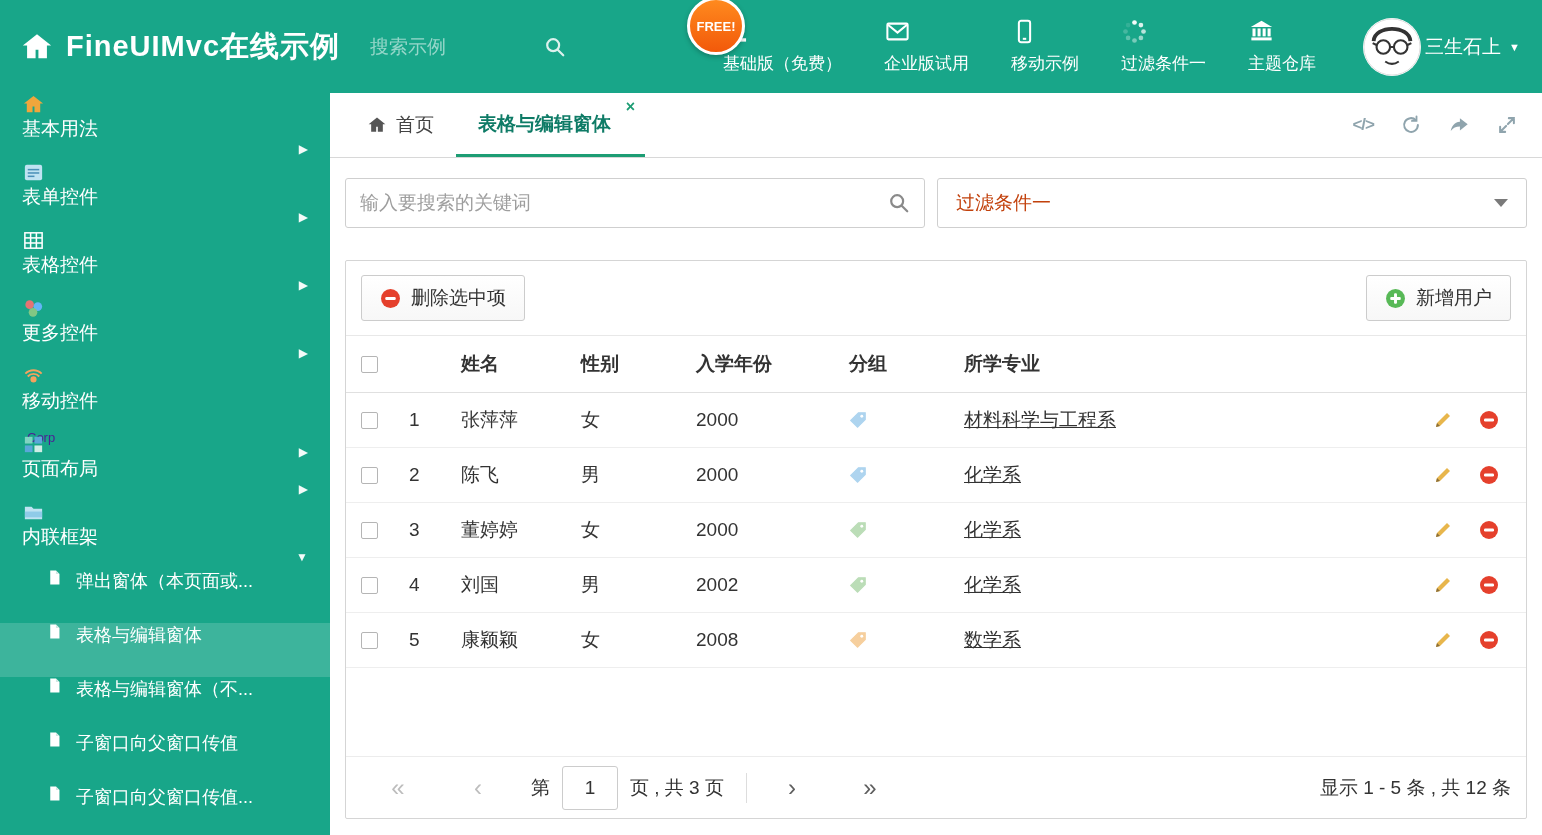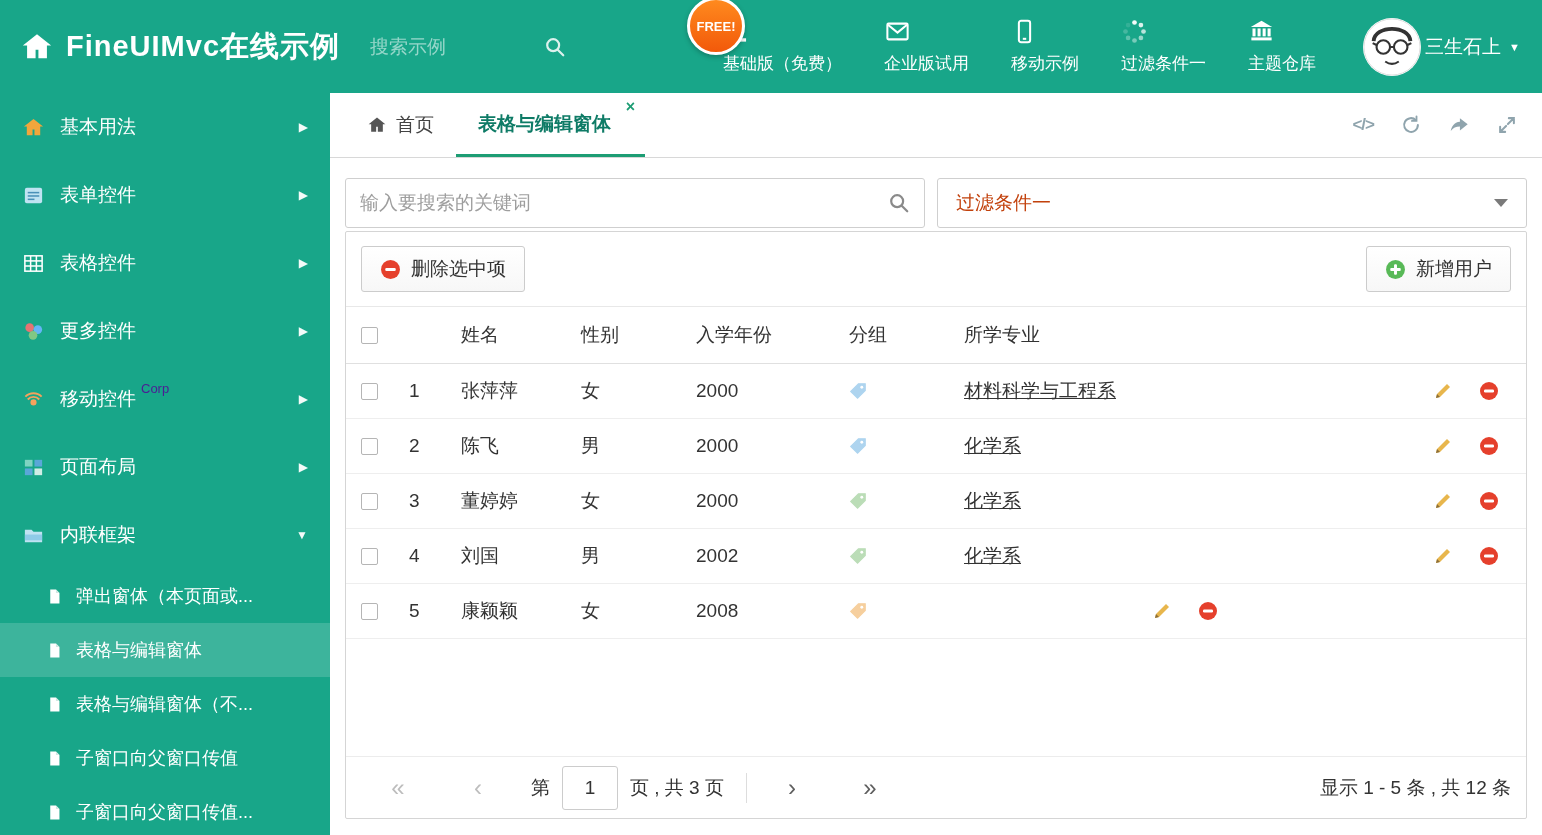--- a/index.html
+++ b/index.html
@@ -25,59 +25,59 @@
   .hdr-user { display:flex; align-items:center; margin-left:26px; margin-right:22px; cursor:pointer; }
   .avatar { width:58px; height:58px; border-radius:50%; overflow:hidden; background:#fff; flex-shrink:0; }
   .hdr-user .uname { font-size:19px; margin-left:4px; white-space:nowrap; }
   .hdr-user .ucaret { font-size:11px; margin-left:8px; }
 
   
   .body-row { flex:1; display:flex; min-height:0; }
 
   
   .sidebar { width:330px; background:#18A689; color:#fff; flex-shrink:0; overflow:hidden; }
-  .side-item { height:68px; display:flex; align-items:center; padding:0 22px; font-size:19px; cursor:pointer; }
+  .side-item { height:68px; display:flex; padding:0 22px; font-size:19px; cursor:pointer;flex-direction:column; }
   .side-item .sicon { width:23px; height:23px; margin-right:15px; flex-shrink:0; }
   .side-item .chev { margin-left:auto; font-size:12px; color:rgba(255,255,255,.95); }
   .corp-badge { color:#4c1d95; font-size:13px; margin-left:5px; align-self:flex-start; margin-top:16px; }
-  .sub-item { height:54px; display:flex; align-items:center; padding:0 16px 0 46px; font-size:18px; cursor:pointer; }
+  .sub-item { height:54px; display:flex; align-items:flex-start; padding:0 16px 0 46px; font-size:18px; cursor:pointer; }
   .sub-item .ficon { width:17px; height:17px; margin-right:13px; flex-shrink:0; }
   .sub-item.selected { background:rgba(255,255,255,.16); }
 
   
   .main { flex:1; display:flex; flex-direction:column; background:#fff; min-width:0; }
   .tabbar { height:65px; border-bottom:1px solid #D8D8D8; display:flex; align-items:stretch; padding-left:15px; flex-shrink:0; }
   .tab { display:flex; align-items:center; padding:0 22px; font-size:19px; color:#444; cursor:pointer; position:relative; }
   .tab .hicon { width:20px; height:20px; margin-right:9px; }
   .tab.active { color:#0E7B66; font-weight:bold; border-bottom:3px solid #1D9D74; padding-right:34px; }
   .tab-close { position:absolute; top:5px; right:10px; font-size:16px; font-weight:bold; color:#1D9D74; cursor:pointer; }
   .tab-tools { margin-left:auto; display:flex; align-items:center; color:#8FA4AD; padding-right:24px; }
   .tab-tools .tool { margin-left:26px; cursor:pointer; display:flex; align-items:center; }
   .tab-tools .tool svg { width:22px; height:22px; }
   .tool-code { font-size:17px; font-weight:bold; letter-spacing:-1px; }
 
   .content { flex:1; padding:20px 15px 16px 15px; display:flex; flex-direction:column; min-height:0; }
 
-  .filter-row { display:flex; gap:12px; margin-bottom:3px; flex-shrink:0; }
+  .filter-row { display:flex; gap:12px; margin-bottom:32px; flex-shrink:0; }
   .search-box { flex:0 0 580px; height:50px; border:1px solid #CFCFCF; border-radius:3px; display:flex; align-items:center; padding:0 14px; background:#fff; }
   .search-box input { flex:1; border:none; outline:none; font-size:19px; color:#333; font-family:inherit; }
   .search-box input::placeholder { color:#9E9E9E; }
   .search-box .mag { width:22px; height:22px; }
   .dropdown { flex:1; height:50px; border:1px solid #CFCFCF; border-radius:3px; display:flex; align-items:center; padding:0 18px; font-size:19px; color:#c2410c; cursor:pointer; background:#fff; }
   .dd-caret { margin-left:auto; width:0; height:0; border-left:7px solid transparent; border-right:7px solid transparent; border-top:8px solid #7A7A7A; }
 
   .panel { flex:1; border:1px solid #D5D5D5; border-radius:2px; display:flex; flex-direction:column; min-height:0; }
   .toolbar { padding:14px 15px; display:flex; align-items:center; flex-shrink:0; }
   .btn { height:46px; border:1px solid #CCCCCC; border-radius:3px; background:linear-gradient(180deg,#FFFFFF,#F7F7F7);
     display:inline-flex; align-items:center; gap:10px; padding:0 18px; font-size:19px; color:#333; cursor:pointer; font-family:inherit; }
   .btn svg { width:21px; height:21px; }
   .btn-add { margin-left:auto; }
 
   .thead, .trow { display:grid; grid-template-columns:48px 52px 120px 115px 153px 115px 1fr 120px; align-items:center; padding:0 0 0 15px; }
-  .thead { height:58px; font-size:19px; color:#333; border-top:1px solid #E8E8E8; border-bottom:1px solid #E0E0E0; flex-shrink:0; }
+  .thead { height:58px; font-size:19px; color:#333; border-top:1px solid #E8E8E8; border-bottom:1px solid #E0E0E0; flex-shrink:0;font-weight:bold; }
   .trow { height:55px; font-size:19px; border-bottom:1px solid #EEEEEE; flex-shrink:0; }
   .cb { width:17px; height:17px; border:1px solid #B5B5B5; border-radius:2px; background:#fff; cursor:pointer; display:inline-block; }
   .cell-center { display:flex; align-items:center; }
   .major-link { text-decoration:underline; color:#333; cursor:pointer; }
   .tag-icon { display:inline-flex; }
   .tag-icon svg { width:18px; height:18px; }
   .row-actions { display:flex; align-items:center; justify-content:center; gap:26px; }
   .row-actions svg { width:20px; height:20px; cursor:pointer; }
 
   .pager { margin-top:auto; height:62px; border-top:1px solid #ECECEC; display:flex; align-items:center; padding:0 15px; font-size:19px; color:#333; flex-shrink:0; }
@@ -478,20 +478,21 @@
             <span>5</span>
             <span>康颖颖</span>
             <span>女</span>
             <span>2008</span>
             <span class="tag-icon" style="color:#EFA94F">
                 <svg viewBox="0 0 20 20">
                   <path d="M2 10.5 10.5 2H18v7.5L9.5 18 2 10.5z" fill="currentColor" opacity="0.55" stroke="currentColor" stroke-width="1.4"></path>
                   <circle cx="14.2" cy="5.8" r="1.6" fill="#fff"></circle>
                 </svg>
               </span>
+            <span class="major-link">数学系</span>
             <span class="row-actions">
               <svg viewBox="0 0 20 20">
                   <path d="M3 17l1-4L14 3l3 3L7 16z" fill="#E8B64C"></path>
                   <path d="M3 17l4-1-3-3z" fill="#8B6F3A"></path>
                 </svg>
               <svg viewBox="0 0 20 20">
                   <circle cx="10" cy="10" r="9" fill="#E5402C"></circle>
                   <rect x="5" y="8.6" width="10" height="2.8" rx="1.2" fill="#fff"></rect>
                 </svg>
             </span>

